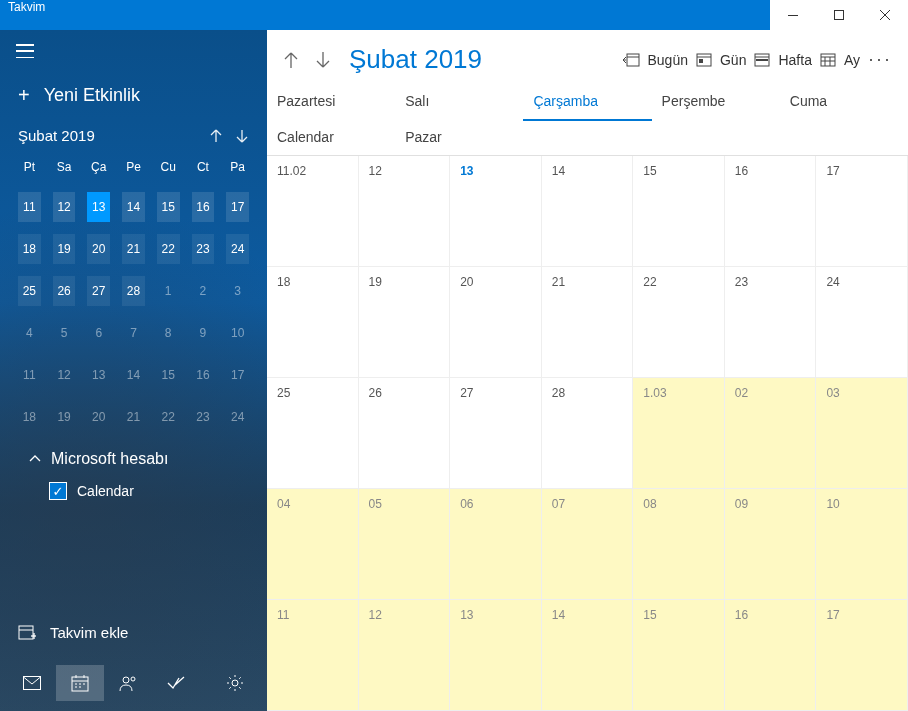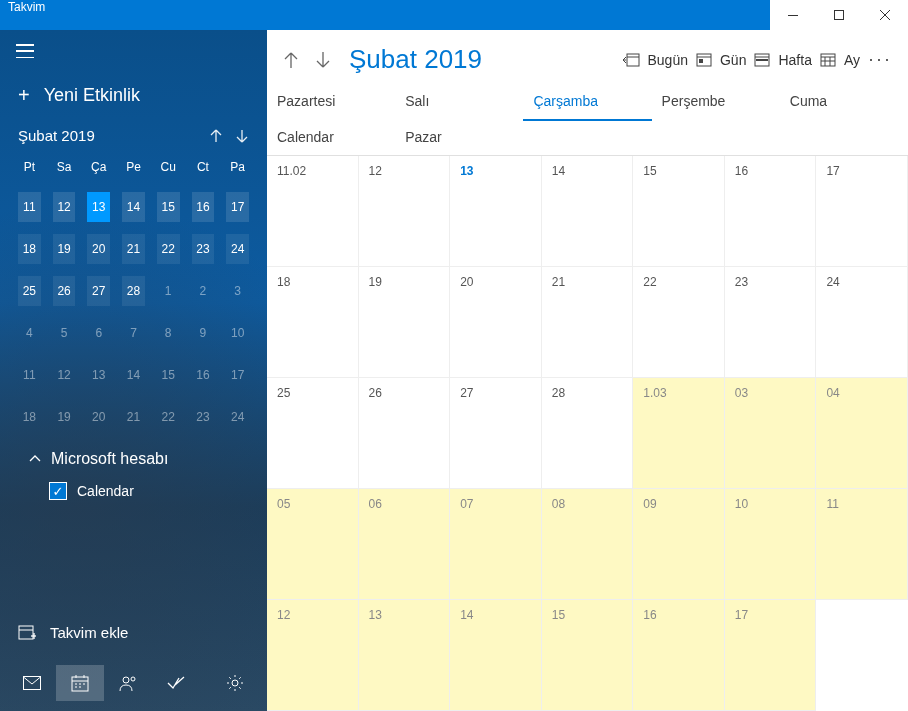--- a/index.html
+++ b/index.html
@@ -343,20 +343,21 @@
         <div class="day-cell">20</div>
         <div class="day-cell">21</div>
         <div class="day-cell">22</div>
         <div class="day-cell">23</div>
         <div class="day-cell">24</div>
         <div class="day-cell">25</div>
         <div class="day-cell">26</div>
         <div class="day-cell">27</div>
         <div class="day-cell">28</div>
         <div class="day-cell other-month">1.03</div>
+        <div class="day-cell other-month">02</div>
         <div class="day-cell other-month">03</div>
         <div class="day-cell other-month">04</div>
         <div class="day-cell other-month">05</div>
         <div class="day-cell other-month">06</div>
         <div class="day-cell other-month">07</div>
         <div class="day-cell other-month">08</div>
         <div class="day-cell other-month">09</div>
         <div class="day-cell other-month">10</div>
         <div class="day-cell other-month">11</div>
         <div class="day-cell other-month">12</div>

